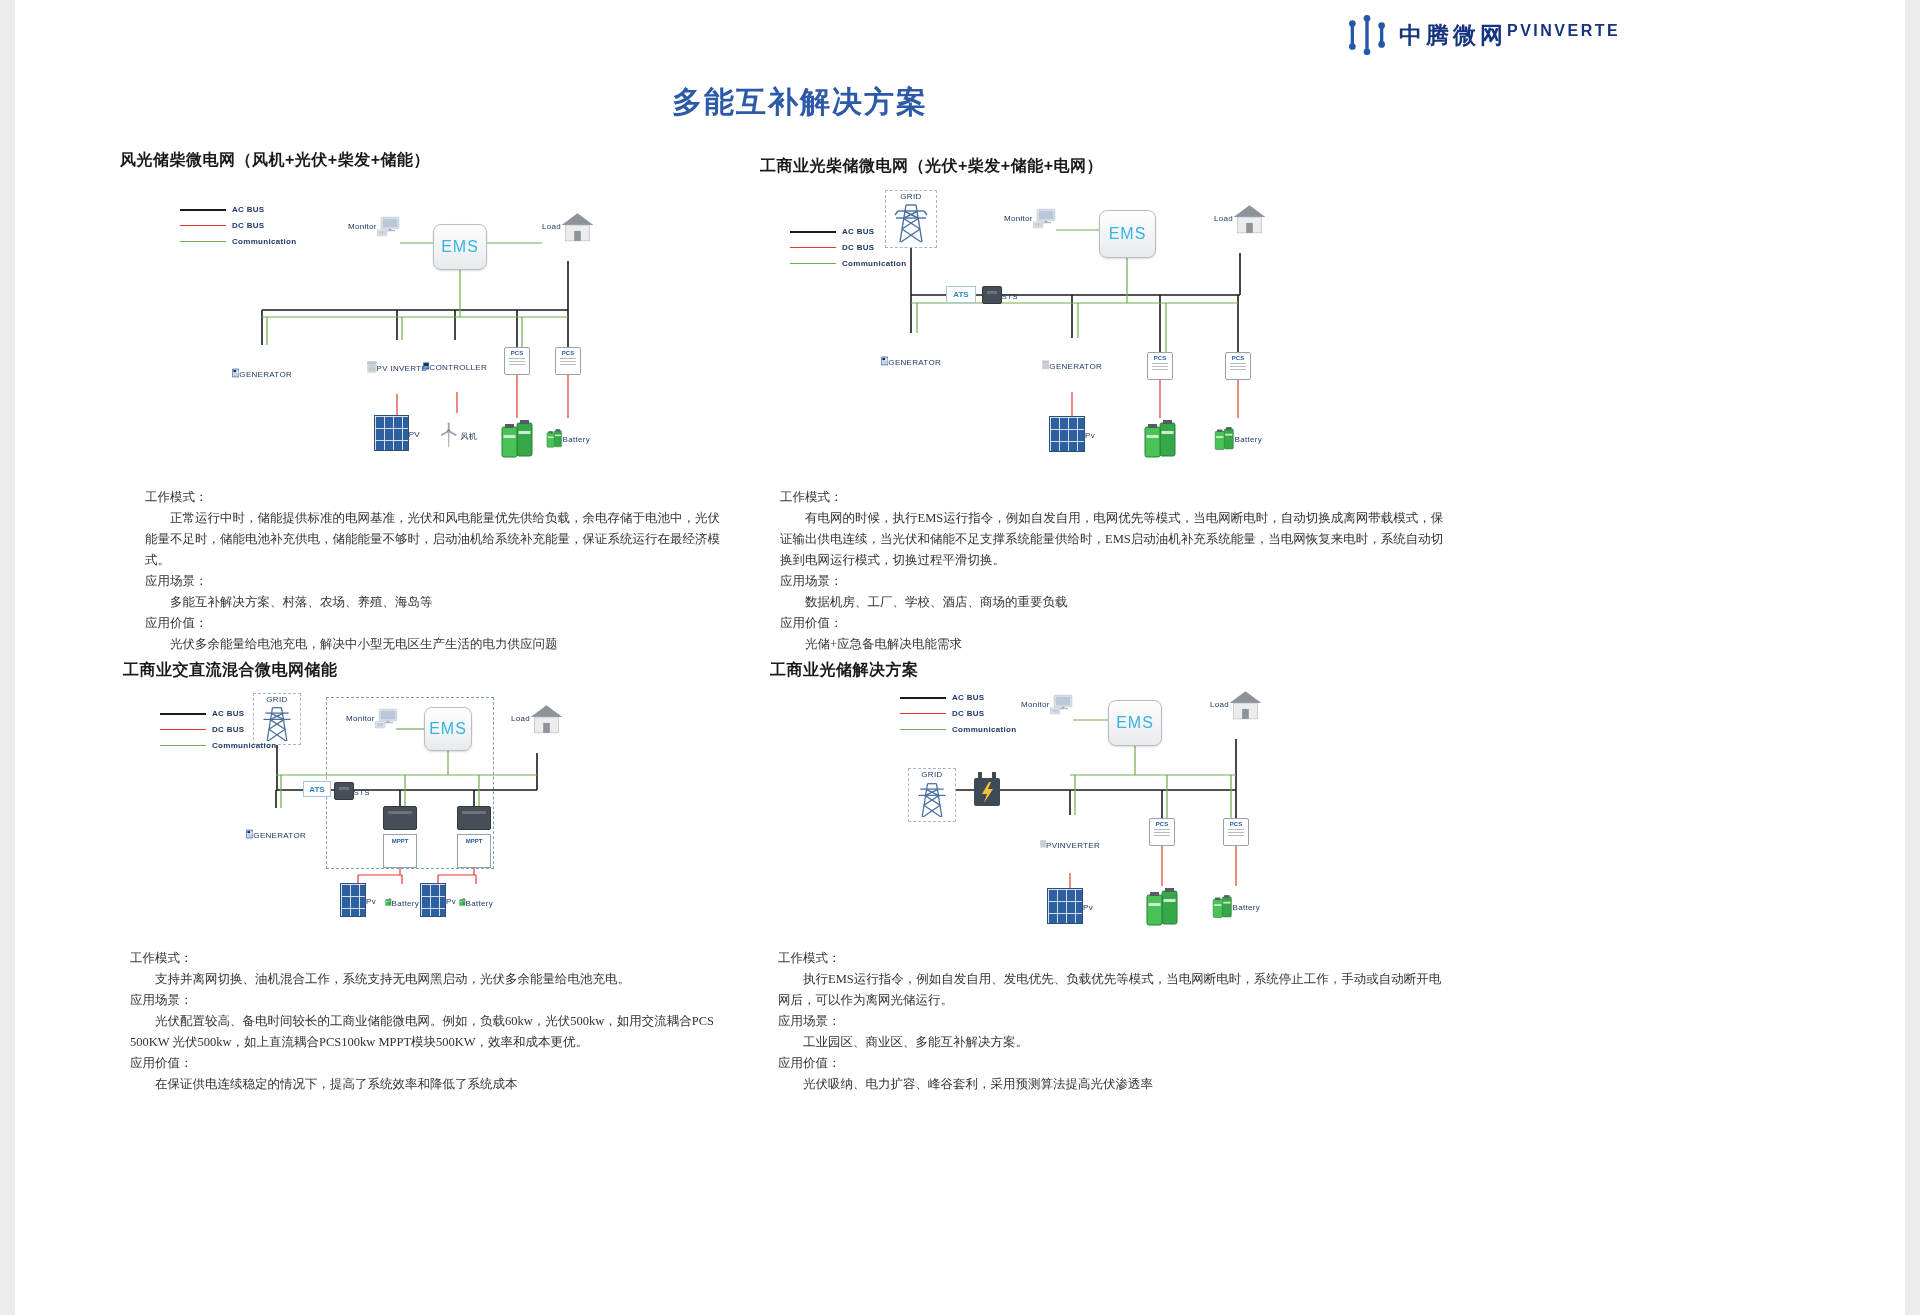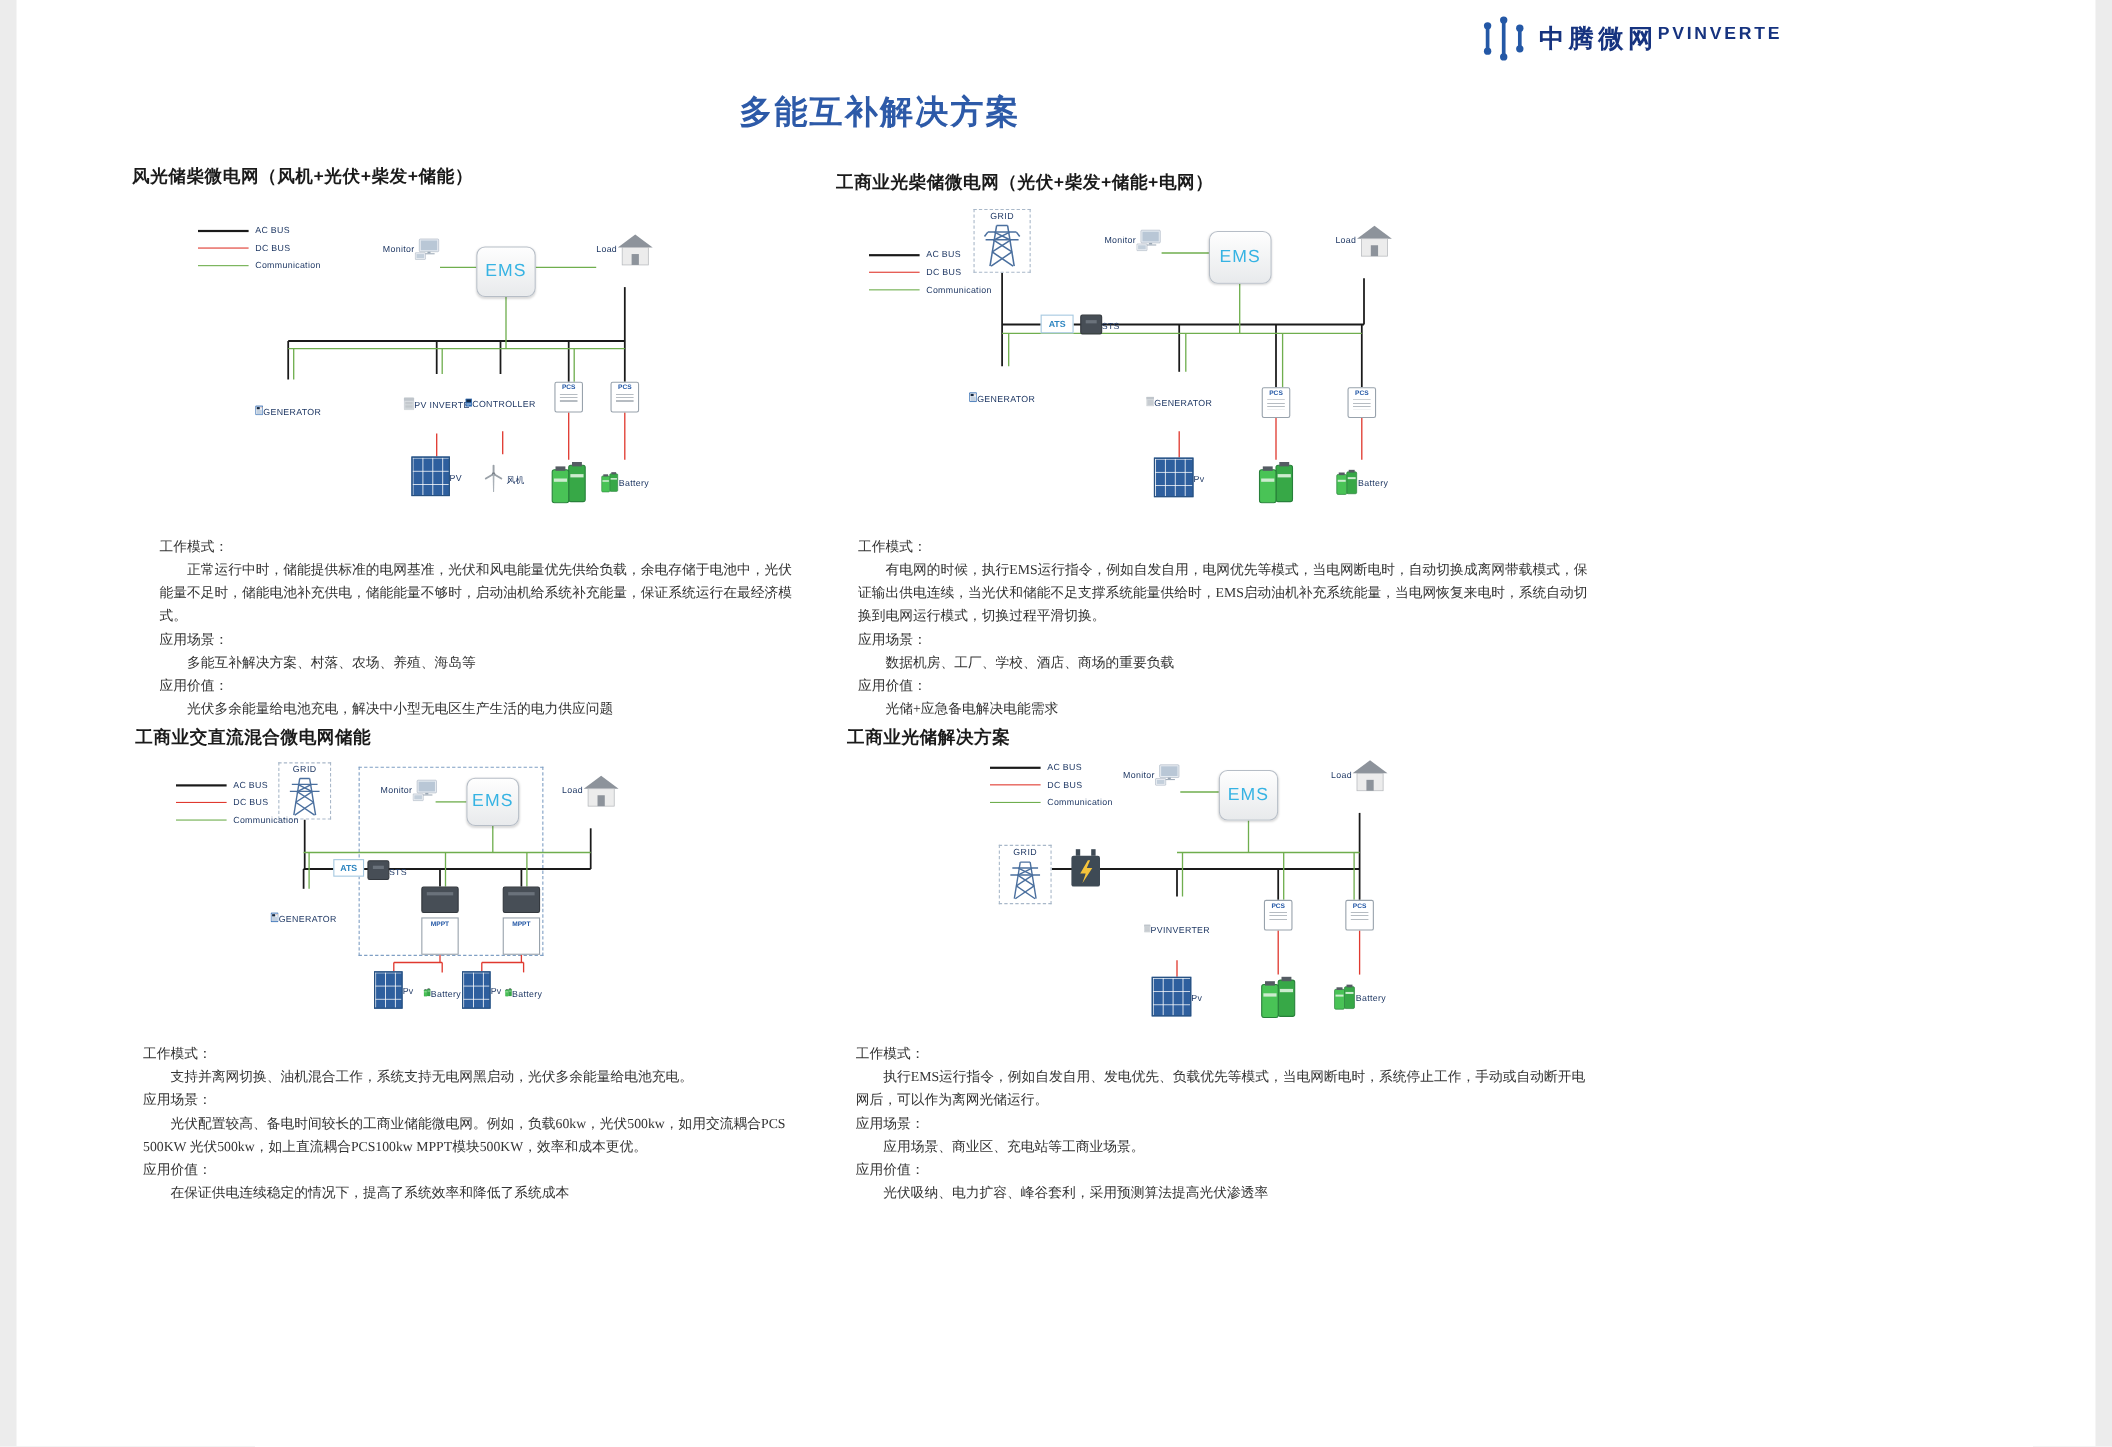--- a/index.html
+++ b/index.html
@@ -20,21 +20,21 @@
   .quad-title{position:absolute;font-size:16px;font-weight:600;color:#1a1a1a;letter-spacing:.5px}
 
   .diagram{position:absolute}
   .wires{position:absolute;left:0;top:0;pointer-events:none}
 
   .legend{position:absolute;display:flex;flex-direction:column;gap:7px}
   .lg-row{display:flex;align-items:center;gap:6px}
   .lg-line{width:46px;height:0;border-top:2px solid #1a1a1a;display:inline-block}
   .lg-line.dc{border-top-width:1.5px;border-top-color:#e0392f}
   .lg-line.comm{border-top-width:1.5px;border-top-color:#6fae4e}
-  .lg-label{font-size:8px;color:#1f3864;font-weight:400;letter-spacing:.3px}
+  .lg-label{font-size:8px;color:#1f3864;font-weight:700;letter-spacing:.3px}
 
   .comp{position:absolute;display:flex;flex-direction:row;align-items:center}
   .clabel{font-size:8px;color:#1f3864;margin-top:2px;white-space:nowrap;letter-spacing:.3px}
   .clabel.top{margin:0 0 2px 0}
 
   .ems{position:absolute;display:flex;align-items:center;justify-content:center;
     border:1px solid #b6bdc6;border-radius:8px;background:linear-gradient(#fefefe,#e8eaec);
     color:#36b3e3;font-size:16px;letter-spacing:1px;box-shadow:0 1px 2px rgba(0,0,0,.15)}
 
   .gridbox{position:absolute;border:1px dashed #a9b8c9;display:flex;flex-direction:column;align-items:center;padding-top:1px;background:#fff}
@@ -730,17 +730,17 @@
           <rect x="3.5" y="17" width="12" height="3" fill="#cdeccf"></rect>
       </svg>
       <span class="clabel">Battery</span>
     </div>
   </div>
 
   <div class="tblock" style="left:778px;top:948px;width:668px">
     <p class="sec-h">工作模式：</p>
     <p class="sec-b">执行EMS运行指令，例如自发自用、发电优先、负载优先等模式，当电网断电时，系统停止工作，手动或自动断开电网后，可以作为离网光储运行。</p>
     <p class="sec-h">应用场景：</p>
-    <p class="sec-b">应用场景、商业区、充电站等工商业场景。</p>
+    <p class="sec-b">工业园区、商业区、多能互补解决方案。</p>
     <p class="sec-h">应用价值：</p>
     <p class="sec-b">光伏吸纳、电力扩容、峰谷套利，采用预测算法提高光伏渗透率</p>
   </div>
 </div>
 
 </body></html>

